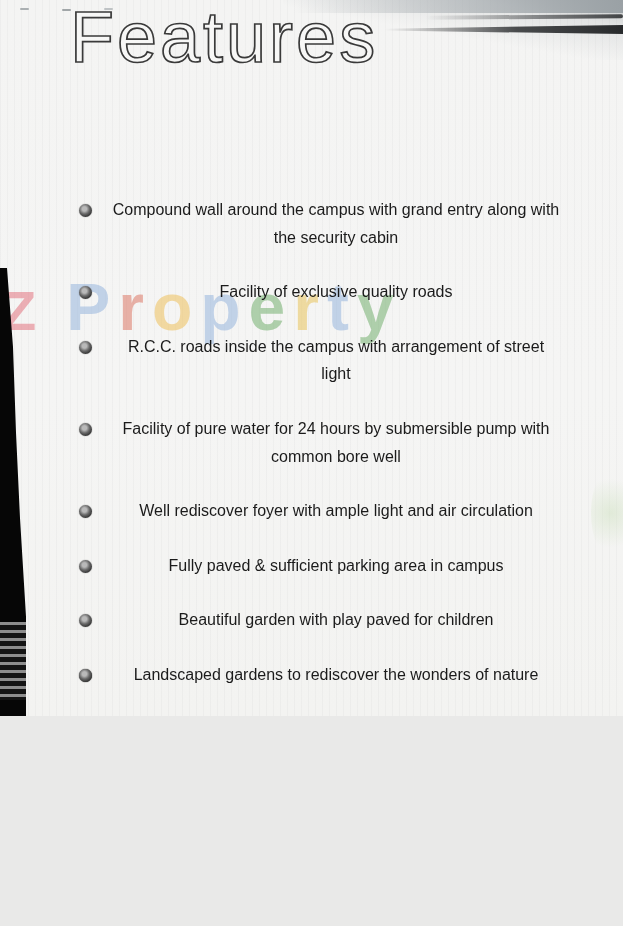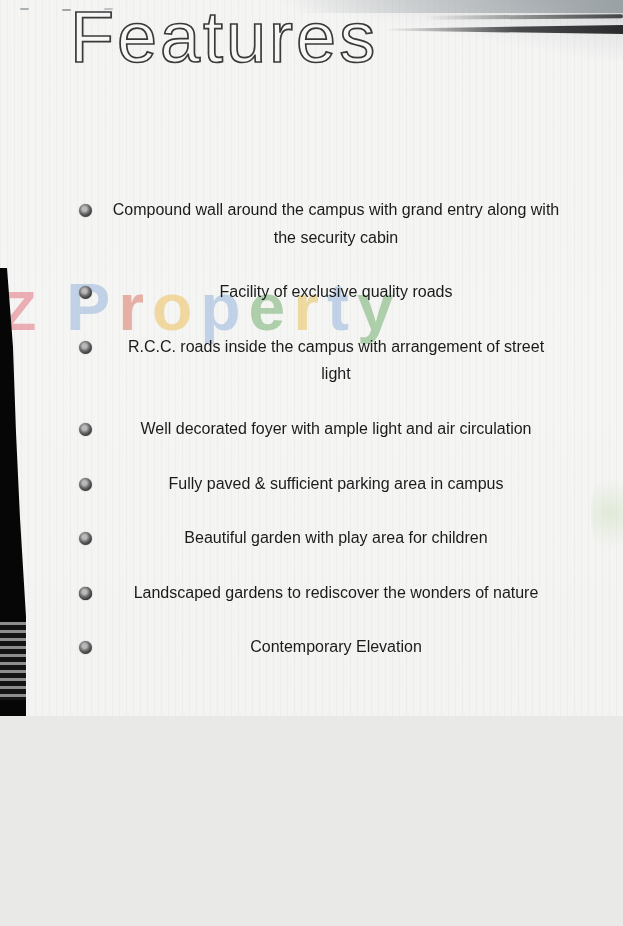--- a/index.html
+++ b/index.html
@@ -134,34 +134,38 @@
     <li class="feature-item">
       <span class="bullet"></span>
       <span class="feature-text">Facility of exclusive quality roads</span>
     </li>
 
     <li class="feature-item">
       <span class="bullet"></span>
       <span class="feature-text">R.C.C. roads inside the campus with arrangement of street light</span>
     </li>
 
+    <li class="feature-item">
+      <span class="bullet"></span>
+      <span class="feature-text">Facility of pure water for 24 hours by submersible pump with common bore well</span>
+    </li>
 
     <li class="feature-item">
       <span class="bullet"></span>
-      <span class="feature-text">Well decorated foyer with ample light and air circulation</span>
+      <span class="feature-text">Well rediscover foyer with ample light and air circulation</span>
     </li>
 
     <li class="feature-item">
       <span class="bullet"></span>
       <span class="feature-text">Fully paved &amp; sufficient parking area in campus</span>
     </li>
 
     <li class="feature-item">
       <span class="bullet"></span>
-      <span class="feature-text">Beautiful garden with play area for children</span>
+      <span class="feature-text">Beautiful garden with play paved for children</span>
     </li>
 
     <li class="feature-item">
       <span class="bullet"></span>
     </li>
 
     <li class="feature-item">
       <span class="bullet"></span>
       <span class="feature-text">Landscaped gardens to rediscover the wonders of nature</span>
     </li>

